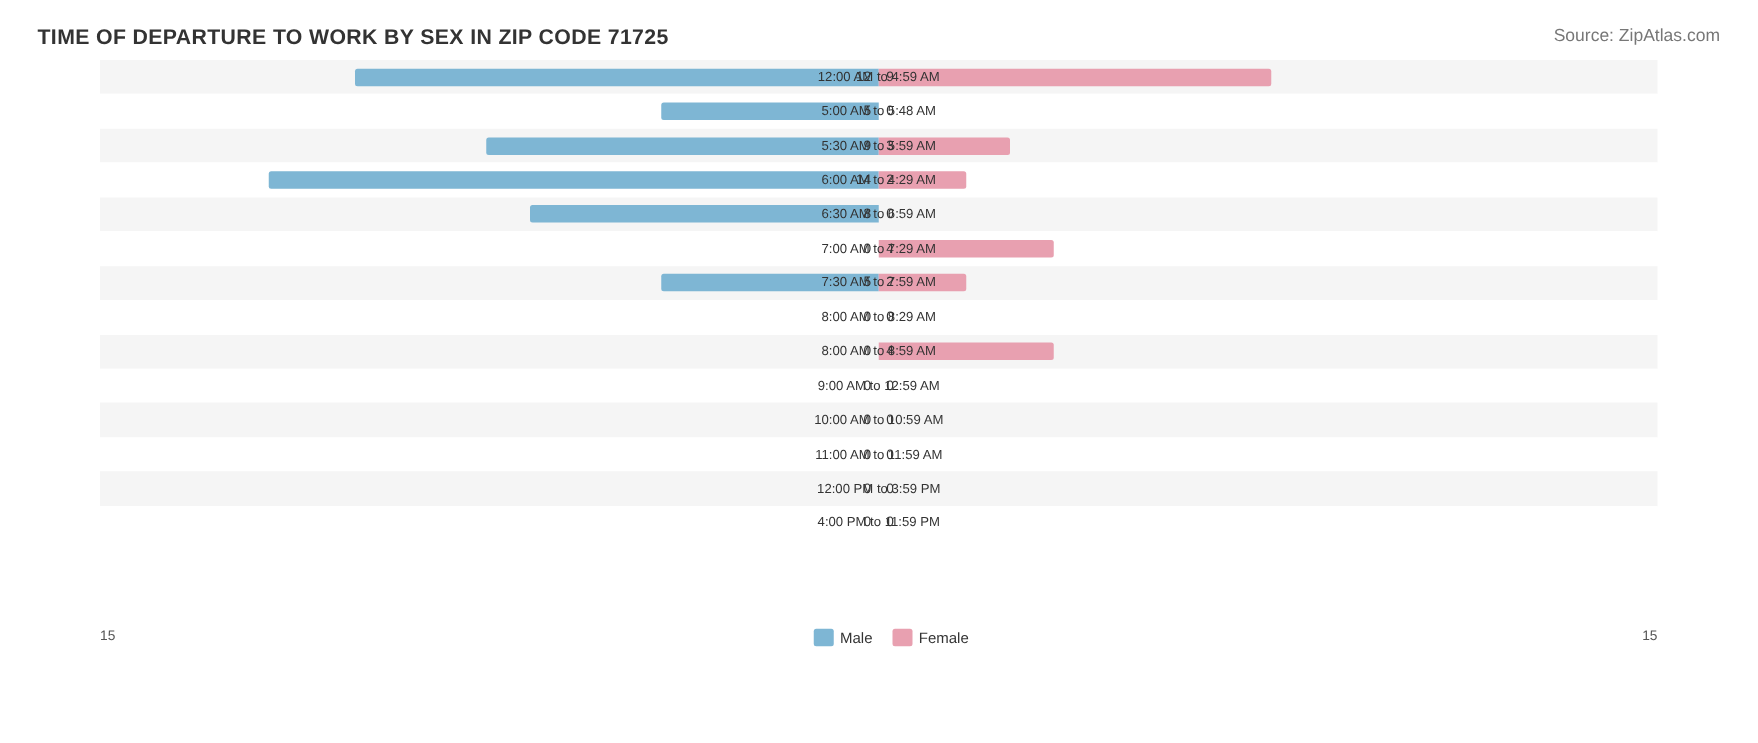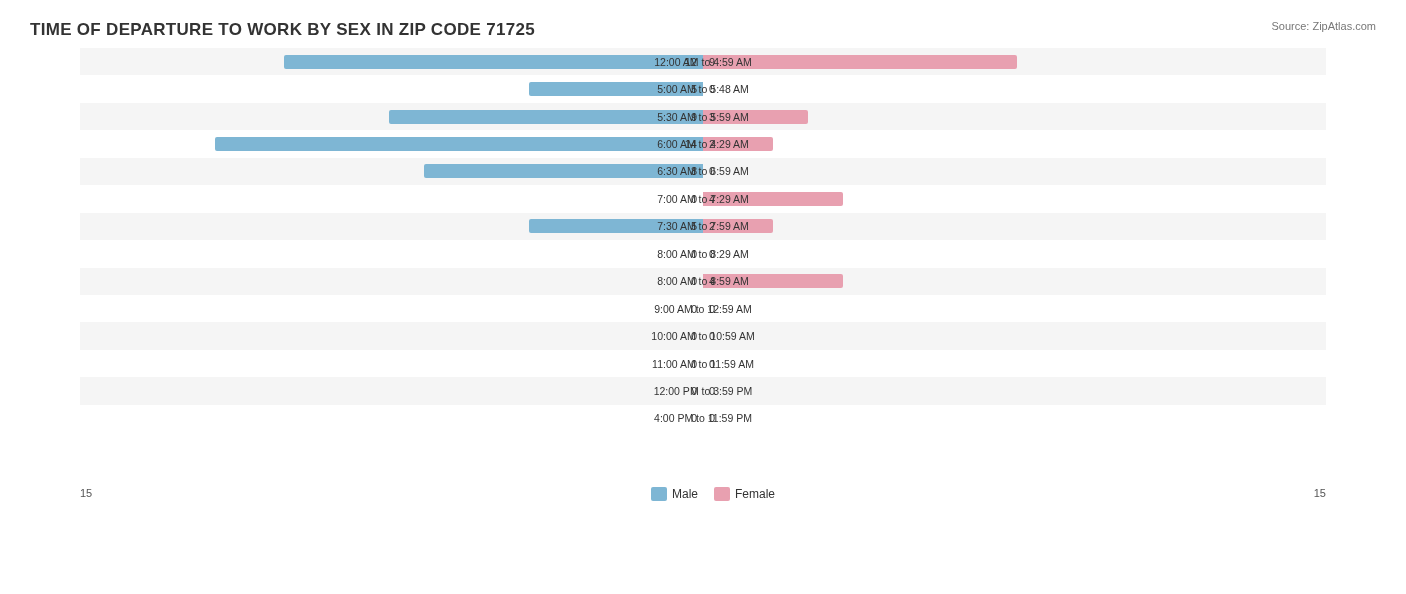--- a/index.html
+++ b/index.html
@@ -21,21 +21,21 @@
       font-weight: bold;
       color: #333;
       text-align: left;
       margin-bottom: 8px;
       letter-spacing: 0.3px;
     }
     .source-label {
       position: absolute;
       top: 20px;
       right: 30px;
-      font-size: 11px;
+      font-size: 14px;
       color: #777;
     }
     .chart-area {
       position: relative;
       width: 100%;
       height: calc(100% - 65px);
     }
     .rows-container {
       position: absolute;
       top: 0;
@@ -218,21 +218,21 @@
           <span class="center-label">12:00 PM to 3:59 PM</span>
           <span class="left-value">0</span>
           <span class="right-value">0</span>
         </div>
         <div class="row">
           <span class="center-label">4:00 PM to 11:59 PM</span>
           <span class="left-value">0</span>
           <span class="right-value">0</span>
         </div>
       </div>
-    <div class="axis-bottom" style="position:absolute;bottom:16px;left:50px;right:50px;">
+    <div class="axis-bottom" style="position:absolute;bottom:0;left:50px;right:50px;">
       <span class="axis-label">15</span>
       <div class="legend" style="position:relative;transform:none;bottom:auto;left:auto;">
         <div class="legend-item">
           <div class="legend-box legend-male"></div>
           <span>Male</span>
         </div>
         <div class="legend-item">
           <div class="legend-box legend-female"></div>
           <span>Female</span>
         </div>

